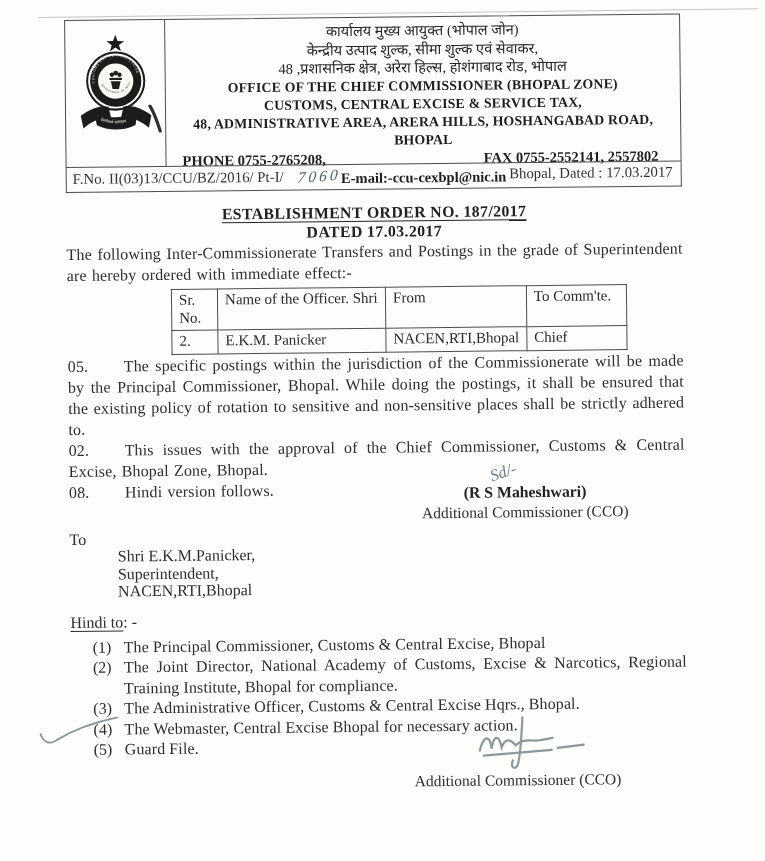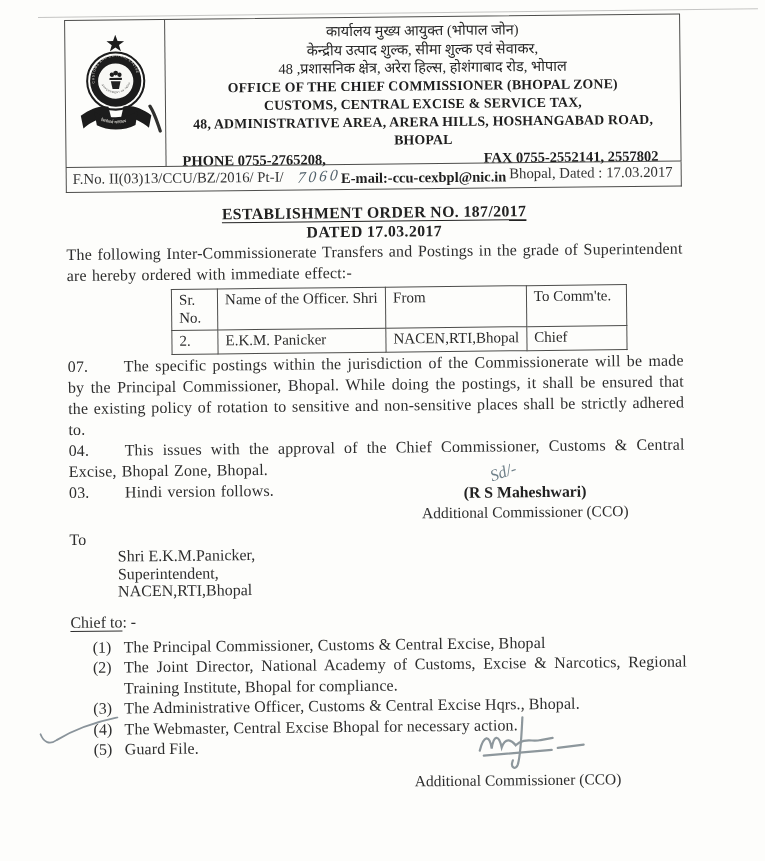--- a/index.html
+++ b/index.html
@@ -158,40 +158,40 @@
         </tr>
         <tr>
           <td>2.</td>
           <td>E.K.M. Panicker</td>
           <td>NACEN,RTI,Bhopal</td>
           <td>Chief</td>
         </tr>
       </tbody>
     </table>
 
-    <p class="body para p02"><span class="pnum">07.</span><span>The specific postings within the jurisdiction of the Commissionerate will be made by the Principal Commissioner, Bhopal. While doing the postings, it shall be ensured that the existing policy of rotation to sensitive and non-sensitive places shall be strictly adhered to.</span></p>
-
-    <p class="body para p03"><span class="pnum">04.</span><span>This issues with the approval of the Chief Commissioner, Customs &amp; Central Excise, Bhopal Zone, Bhopal.</span></p>
-
-    <p class="body para p04"><span class="pnum">03.</span><span>Hindi version follows.</span></p>
+    <p class="body para p02"><span class="pnum">05.</span><span>The specific postings within the jurisdiction of the Commissionerate will be made by the Principal Commissioner, Bhopal. While doing the postings, it shall be ensured that the existing policy of rotation to sensitive and non-sensitive places shall be strictly adhered to.</span></p>
+
+    <p class="body para p03"><span class="pnum">02.</span><span>This issues with the approval of the Chief Commissioner, Customs &amp; Central Excise, Bhopal Zone, Bhopal.</span></p>
+
+    <p class="body para p04"><span class="pnum">08.</span><span>Hindi version follows.</span></p>
 
     <div class="sign-top">
       <div><span class="sd">Sd/-</span></div>
       <div class="sign-name">(R S Maheshwari)</div>
       <div class="sign-desig">Additional Commissioner (CCO)</div>
     </div>
 
     <div class="addr">
       <div>To</div>
       <div class="addr-line">Shri E.K.M.Panicker,</div>
       <div class="addr-line">Superintendent,</div>
       <div class="addr-line">NACEN,RTI,Bhopal</div>
     </div>
 
-    <div class="copy-head"><span class="u">Chief to</span><span>: -</span></div>
+    <div class="copy-head"><span class="u">Hindi to</span><span>: -</span></div>
 
     <div class="copy-list">
       <div class="copy-item">
         <span class="num">(1)</span>
         <span class="txt">The Principal Commissioner, Customs &amp; Central Excise, Bhopal</span>
       </div>
       <div class="copy-item">
         <span class="num">(2)</span>
         <span class="txt">The Joint Director, National Academy of Customs, Excise &amp; Narcotics, Regional Training Institute, Bhopal for compliance.</span>
       </div>

